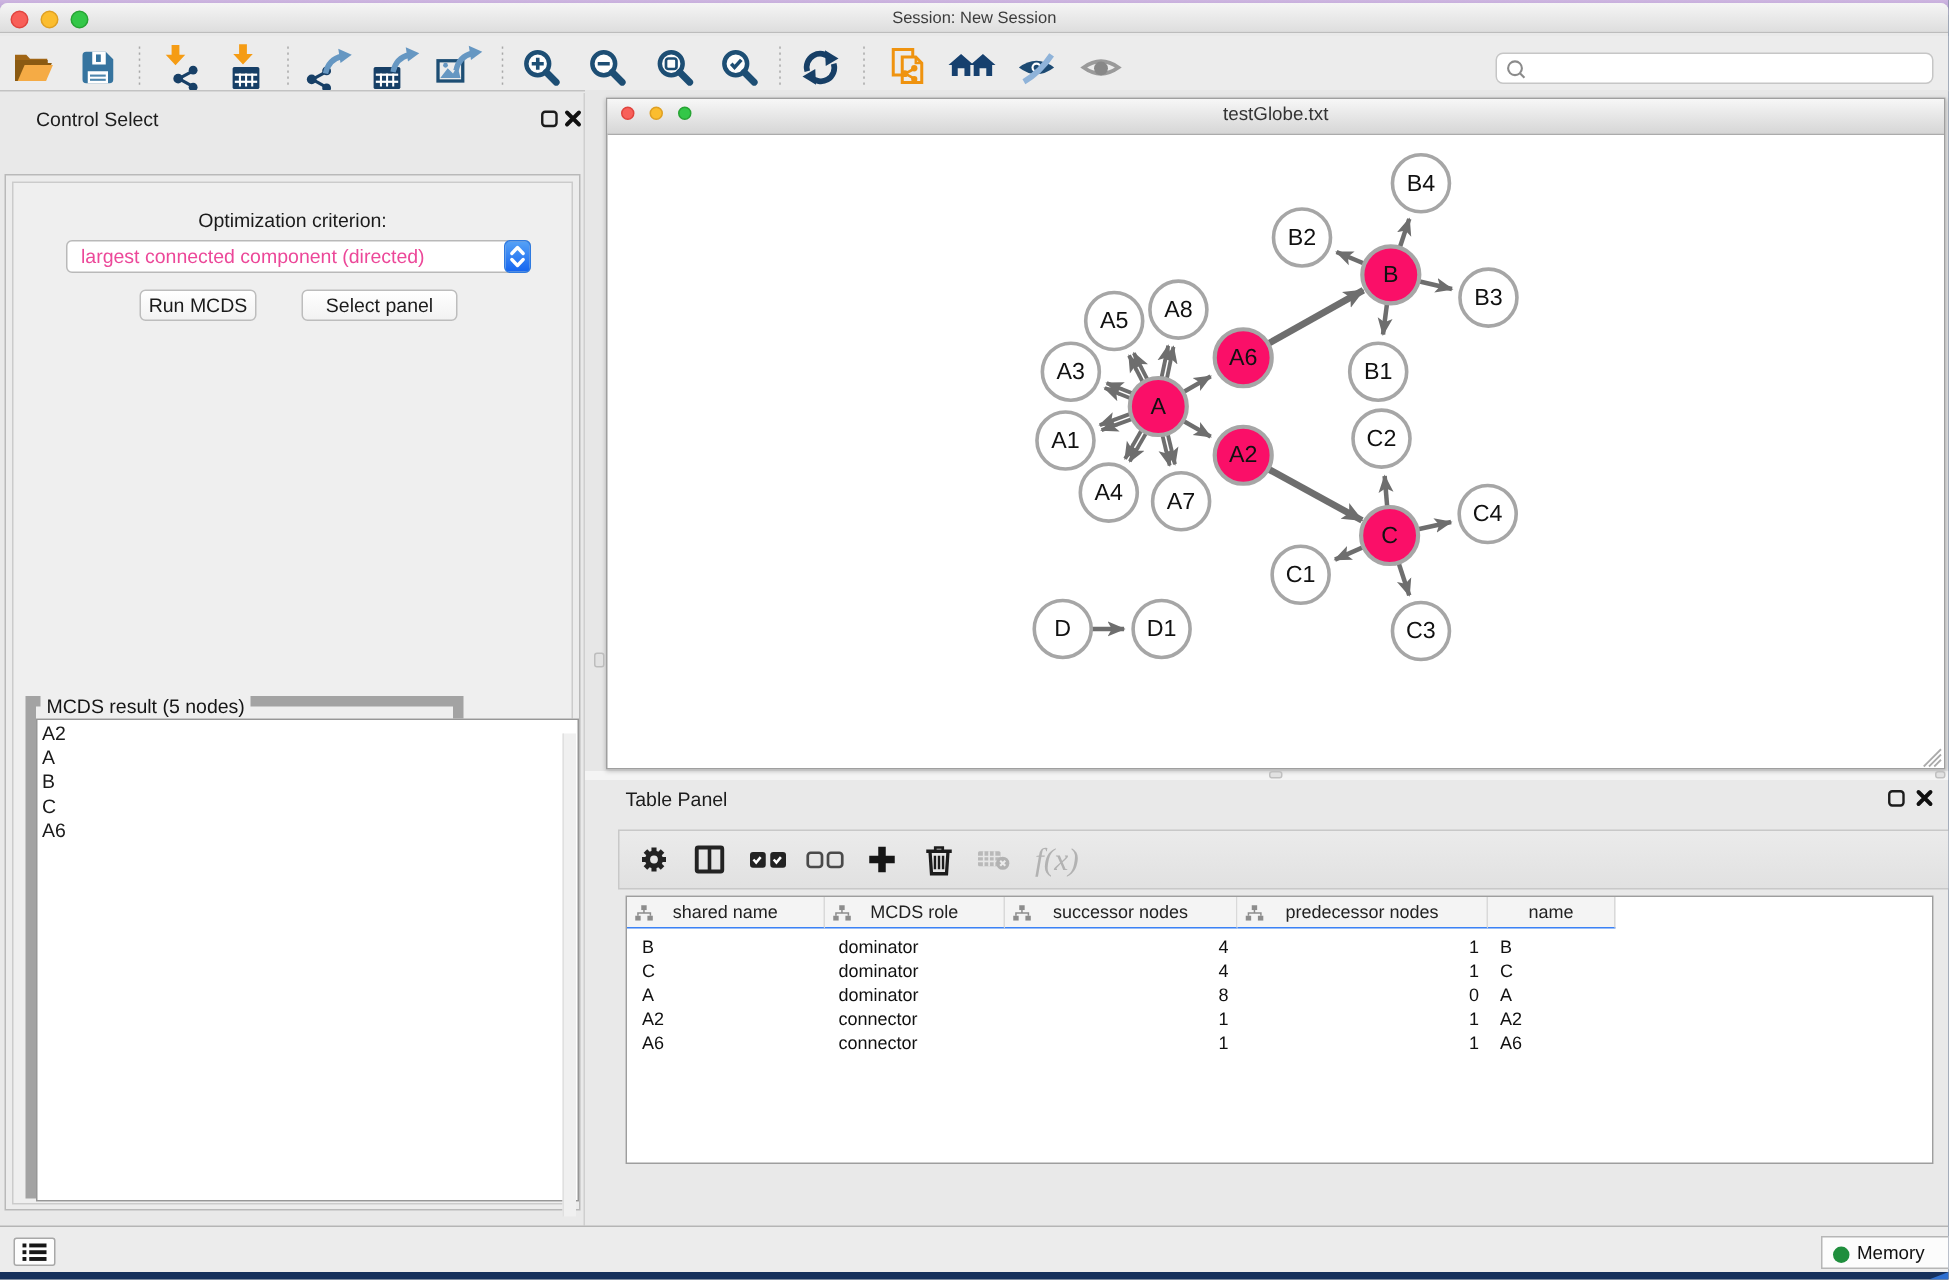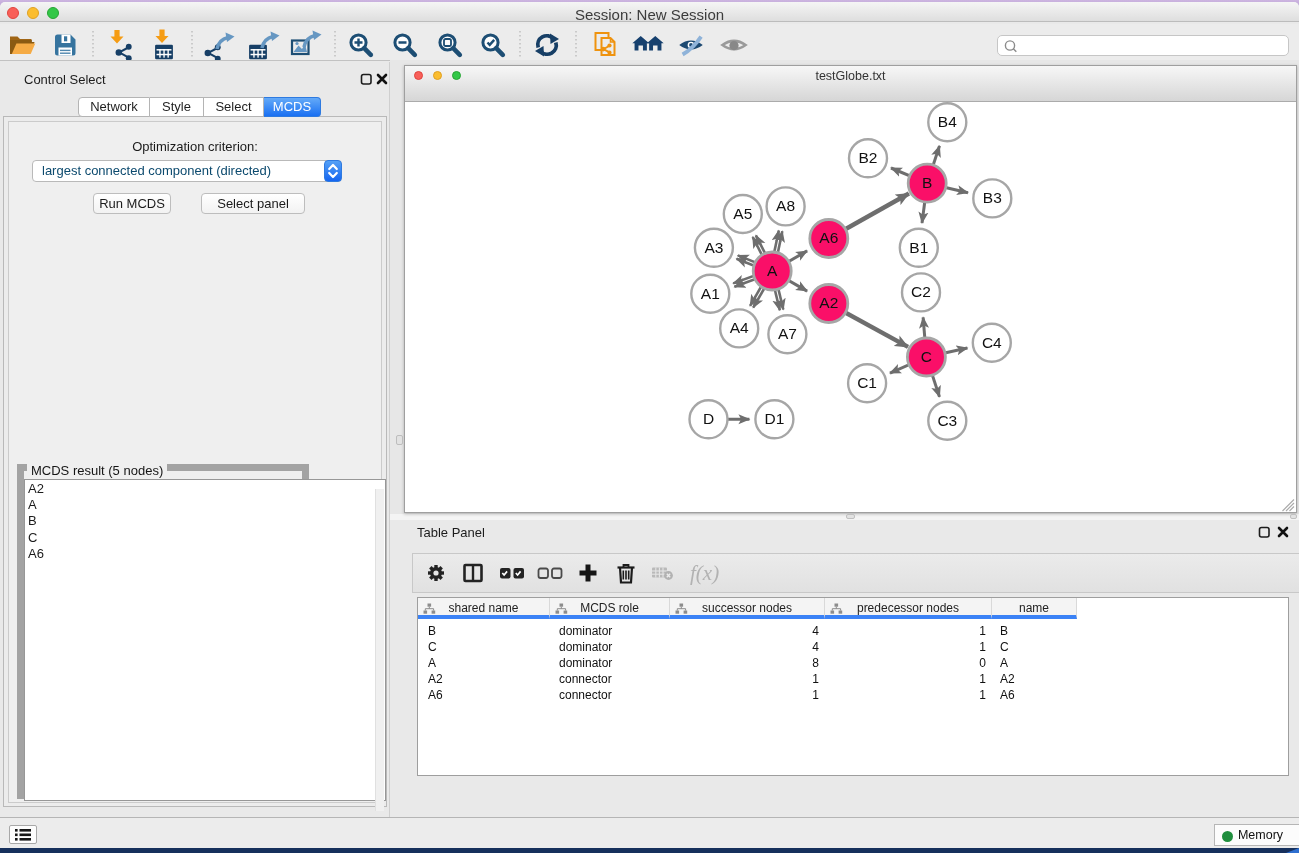--- a/index.html
+++ b/index.html
@@ -1,52 +1,52 @@
 <!DOCTYPE html>
 <html><head><meta charset="utf-8"><style>
 *{margin:0;padding:0;box-sizing:border-box}
 html,body{width:1299px;height:853px;overflow:hidden}
 body{font-family:"Liberation Sans",sans-serif;background:#16305c;position:relative}
 .abs{position:absolute}
 #wall{left:0;top:0;width:1299px;height:10px;background:linear-gradient(180deg,#cdb5e0,#b49ad1)}
 #win{left:0;top:2px;width:1299px;height:846px;background:#e9e9e9;border-radius:5px 5px 0 0;overflow:hidden}
 #titlebar{left:0;top:0;width:1299px;height:20px;background:linear-gradient(180deg,#f5f5f5,#dedede);border-bottom:1px solid #bcbcbc;border-radius:5px 5px 0 0}
 .tl{border-radius:50%;width:12px;height:12px;top:5px}
-#title{width:100%;text-align:center;top:3.5px;font-size:15px;color:#3c3c3c}
+#title{width:100%;text-align:center;top:3.5px;font-size:11px;color:#3c3c3c}
 #toolbar{left:0;top:22px;width:1299px;height:37px;background:#ececec;border-bottom:1px solid #c2c2c2}
 #search{left:997px;top:11px;width:292px;height:21px;background:#fff;border:1px solid #c6c6c6;border-radius:5px}
 #cpanel{left:0;top:60px;width:390px;height:757px;background:#e9e9e9;border-right:1px solid #cfcfcf}
 #cp-title{left:24px;top:10px;font-size:13px;color:#1c1c1c}
 #cp-content{left:3px;top:54px;width:384px;height:691px;border:1px solid #b9b9b9;background:#ececec}
 #cp-inner{left:8px;top:59px;width:374px;height:682px;border:1px solid #cbcbcb;background:#efefef}
 .tabs{display:flex;height:20px}
 .tab{font-size:13px;color:#1f1f1f;background:#fff;border:1px solid #b4b4b4;border-left:none;text-align:center;line-height:18px}
 .tab.first{border-left:1px solid #b4b4b4;border-radius:4px 0 0 4px}
 .tab.last{border-radius:0 4px 4px 0}
 .tab.sel{background:linear-gradient(180deg,#64aaf8,#1a70f2);color:#fff;border-color:#2e7ae0}
 #cp-tabs{left:78px;top:35px}
 #optlabel{left:0;top:77px;width:390px;text-align:center;font-size:13px;color:#1b1b1b}
-#select{left:32px;top:98px;width:310px;height:22px;background:#fff;border:1px solid #b9b9b9;border-radius:4px;font-size:13px;color:#0c4a6e;line-height:20px;padding-left:9px}
+#select{left:44px;top:98px;width:310px;height:22px;background:#fff;border:1px solid #b9b9b9;border-radius:4px;font-size:13px;color:#ec4899;line-height:20px;padding-left:9px}
 #stepper{right:-1px;top:-1px;width:18px;height:22px;border-radius:4px;background:linear-gradient(180deg,#55a1f6,#1565f0);border:1px solid #2e7ae0}
 .btn{background:linear-gradient(180deg,#ffffff,#f2f2f2);border:1px solid #bdbdbd;border-radius:4px;font-size:13px;color:#1b1b1b;text-align:center;height:21px;line-height:19px;top:131px}
 #fieldset{left:17px;top:402px;width:292px;height:335px;border:7px solid #a3a3a3}
 #legend{left:3px;top:-8px;background:#efefef;font-size:13px;color:#151515;padding:0 4px}
 #listbox{left:0px;top:8px;width:362px;height:322px;background:#fff;border:1px solid #979797;font-size:13px;color:#1b1b1b;line-height:16.2px;padding:1px 0 0 3px}
 #scrolltrack{right:1px;top:9px;width:9px;height:322px;background:#f0f0f0;border-left:1px solid #e0e0e0}
 #desktop{left:390px;top:58px;width:909px;height:460px;background:#e7e7e7}
 #hsplit{left:390px;top:511.5px;width:909px;height:6.5px;background:#f4f4f4}
 #frame{left:404px;top:63px;width:893px;height:448px;border:1px solid #9f9f9f;background:#fff;box-shadow:0 1px 3px rgba(0,0,0,.25)}
-#frame-tb{left:0;top:0;width:100%;height:36px;background:linear-gradient(180deg,#f7f7f7,#d6d6d6);border-bottom:1px solid #ababab}
+#frame-tb{left:0;top:0;width:100%;height:24px;background:linear-gradient(180deg,#f7f7f7,#d6d6d6);border-bottom:1px solid #ababab}
 #frame-title{width:100%;top:3px;text-align:center;font-size:12.5px;color:#333}
 .tls{border-radius:50%;width:9px;height:9px;top:5px}
 #tpanel{left:390px;top:518px;width:909px;height:297px;background:#e9e9e9}
 #tp-title{left:27px;top:5px;font-size:13px;color:#1c1c1c}
 #tp-toolbar{left:22px;top:33px;width:1269px;height:40px;background:linear-gradient(180deg,#ebebeb,#e1e1e1);border:1px solid #c8c8c8}
 #tbl{left:27px;top:77px;width:872px;height:179px;background:#fff;border:1px solid #9e9e9e}
-.hcell{top:0;height:21px;background:#f4f4f4;border-right:1px solid #d9d9d9;border-bottom:4px solid #3b82f6;font-size:12px;color:#222;text-align:center;line-height:21px}
+.hcell{top:0;height:21px;background:#f4f4f4;border-right:1px solid #d9d9d9;border-bottom:1px solid #3b82f6;font-size:12px;color:#222;text-align:center;line-height:21px}
 .trow{font-size:12px;color:#111;height:16px;line-height:16px}
 #tp-tabs{left:283px;top:269px}
 .tab2{font-size:13px;height:20px;line-height:18px}
 #statusbar{left:0;top:815px;width:1299px;height:31px;background:#ececec;border-top:1px solid #b5b5b5}
 #membtn{left:1214px;top:6px;width:100px;height:22px;background:#fcfcfc;border:1px solid #b6b6b6;font-size:12.5px;color:#111;line-height:21px;text-align:center;padding-right:7px}
 #listbtn{left:9px;top:7px;width:28px;height:19px;background:#fdfdfd;border:1px solid #a8a8a8;border-radius:2px}
 .hicon{position:absolute;left:5px;top:5px}
 .trow{left:0;width:100%}
 .trow span{position:absolute}
 .c1{left:10px}.c2{left:141px}.c3{left:341px;width:60px;text-align:right}.c4{left:508px;width:60px;text-align:right}.c5{left:582px}
@@ -227,26 +227,20 @@
     </div>
   </div>
   <div class="abs" id="cpanel">
     <div class="abs" id="cp-title">Control Select</div>
     <svg class="abs" style="left:357px;top:11px" width="32" height="14" viewBox="0 0 32 14">
         <rect x="4.5" y="1.5" width="9.5" height="9.5" rx="2" fill="none" stroke="#1c1c1c" stroke-width="1.6"></rect>
         <path d="M21,2 l8,8 M29,2 l-8,8" stroke="#111" stroke-width="2.6" stroke-linecap="round"></path>
       </svg>
     <div class="abs" id="cp-content"></div>
     <div class="abs" id="cp-inner"></div>
-    <div class="abs tabs" id="cp-tabs">
-      <div class="tab first" style="width:72px">Network</div>
-        <div class="tab" style="width:54px">Style</div>
-        <div class="tab" style="width:60px">Select</div>
-        <div class="tab sel last" style="width:57px">MCDS</div>
-    </div>
     <div class="abs" id="optlabel">Optimization criterion:</div>
     <div class="abs" id="select">largest connected component (directed)
       <div class="abs" id="stepper"><svg width="16" height="20" viewBox="0 0 16 20">
             <path d="M4.2,8 L8,4 L11.8,8" fill="none" stroke="#fff" stroke-width="2.2" stroke-linecap="round" stroke-linejoin="round"></path>
             <path d="M4.2,12 L8,16 L11.8,12" fill="none" stroke="#fff" stroke-width="2.2" stroke-linecap="round" stroke-linejoin="round"></path>
           </svg></div>
     </div>
     <div class="abs btn" style="left:93px;width:78px">Run MCDS</div>
     <div class="abs btn" style="left:201px;width:104px">Select panel</div>
     <div class="abs" id="fieldset">

